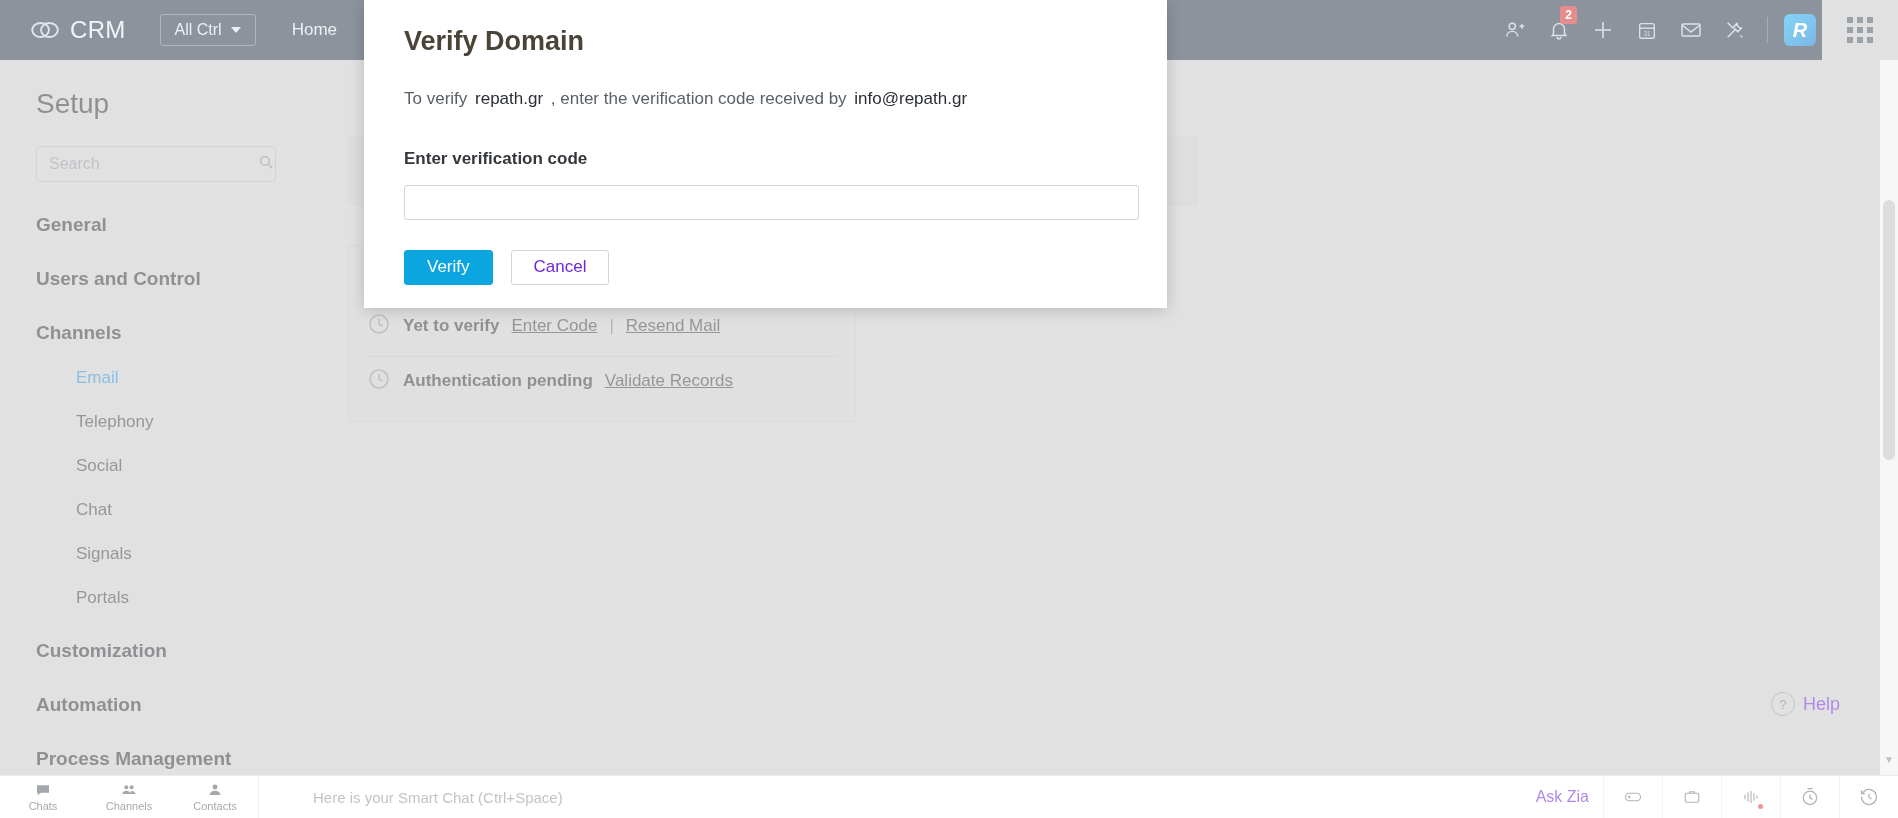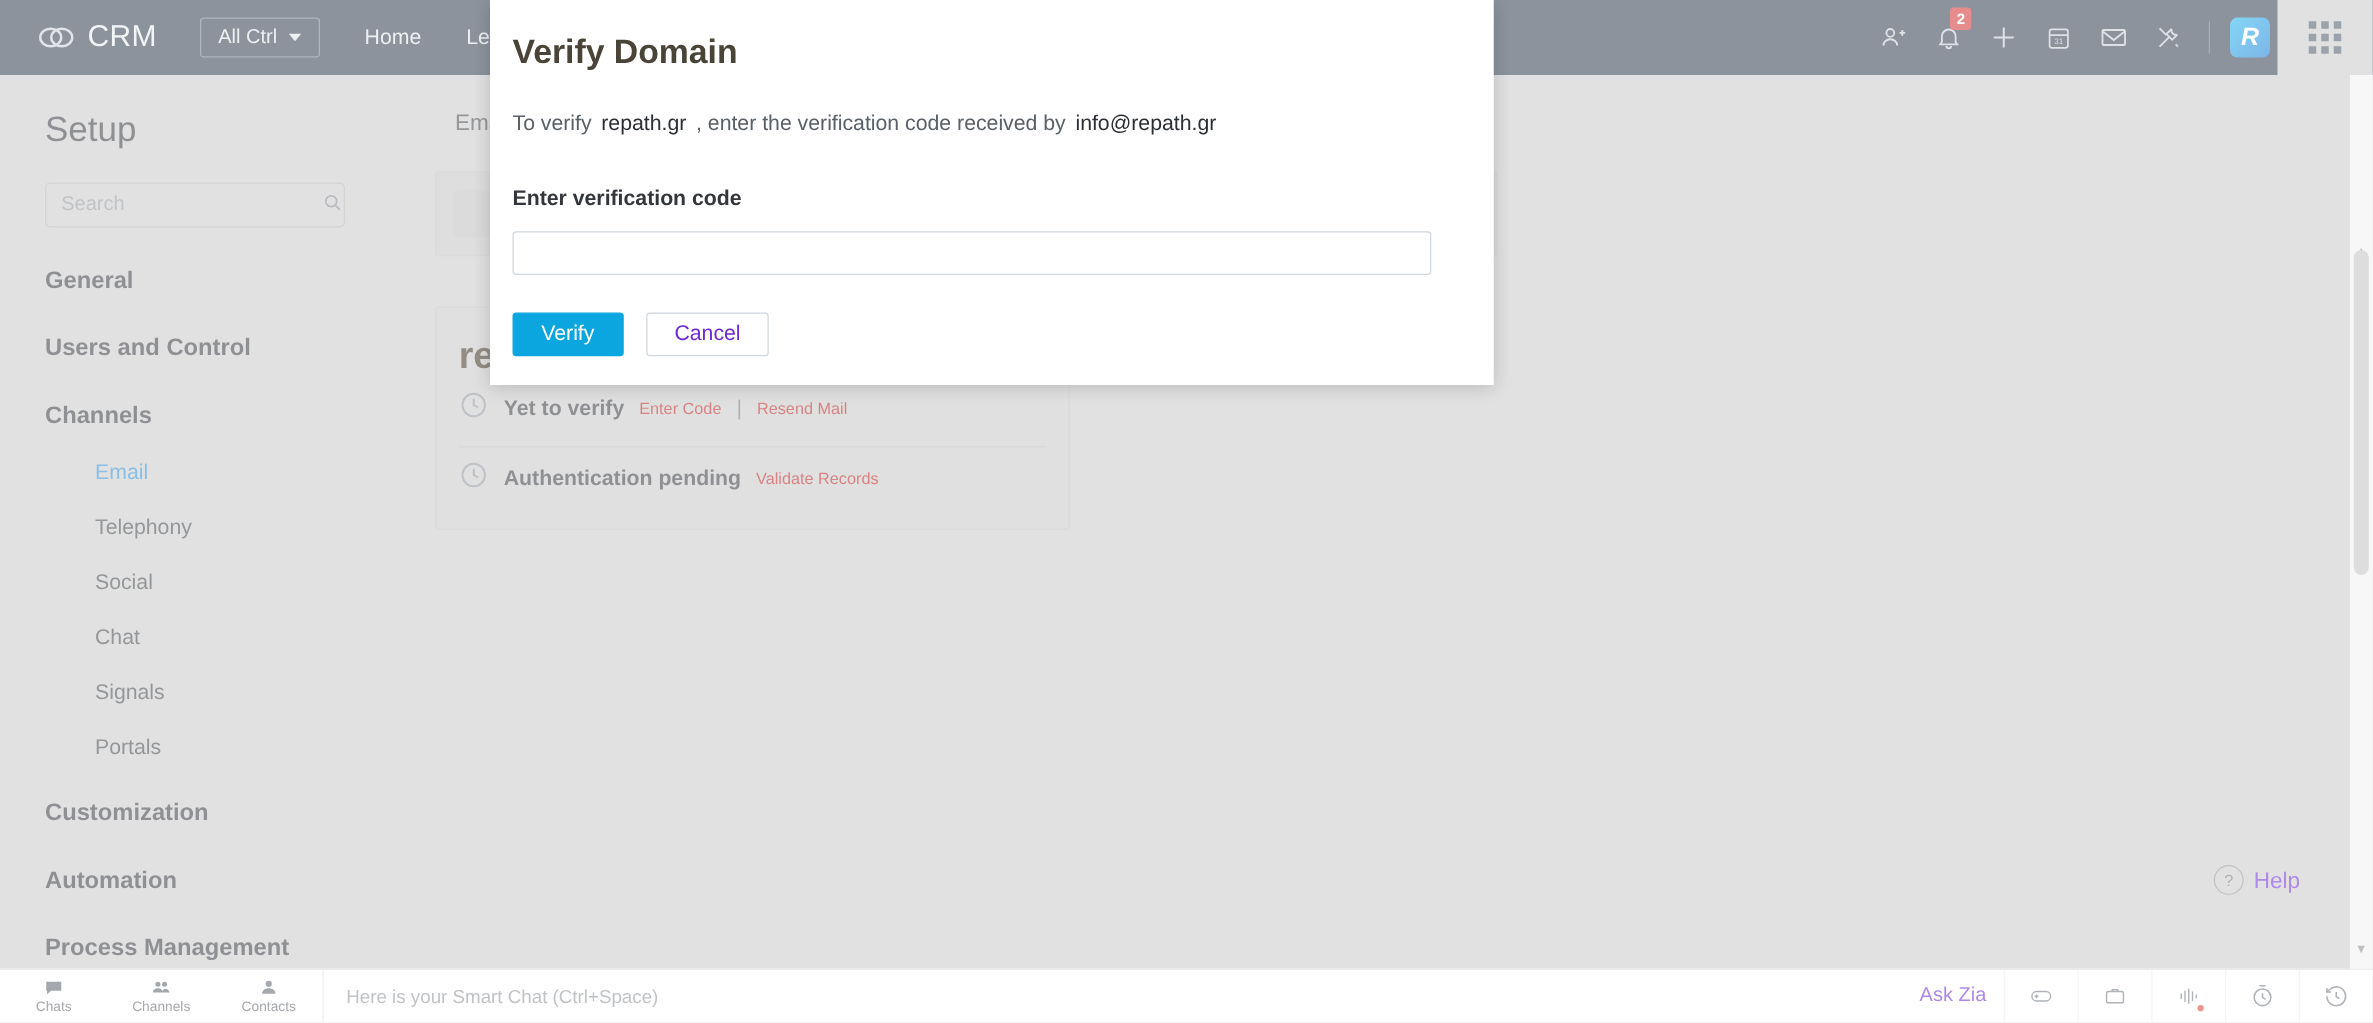--- a/index.html
+++ b/index.html
@@ -69,21 +69,21 @@
   .infobar-ico{width:38px;height:38px;border-radius:4px;background:#bdbdbd;flex:0 0 auto;}
   .infobar-txt{font-size:16px;color:#4a4f55;margin-left:16px;line-height:1.5;}
   .domcard{
     margin:40px 0 0 44px;width:508px;background:#c6c6c6;border:1px solid #bdbdbd;border-radius:3px;
     padding:22px 18px 26px 18px;box-sizing:border-box;
   }
   .domname{font-size:30px;color:#3b3020;font-weight:bold;}
   .statusrow{display:flex;align-items:center;gap:12px;margin-top:10px;text-align:right;}
   .clock-ico{flex:0 0 auto;}
   .status-label{font-size:17px;font-weight:bold;color:#33363b;}
-  .status-link{font-size:13px;color:#b91c1c;cursor:pointer;}
+  .status-link{font-size:17px;color:#404040;cursor:pointer;text-decoration:underline;}
   .status-pipe{font-size:17px;color:#6e7480;}
   .hdivider{height:1px;background:#b8b8b8;margin:16px 0 0 0;}
 
   
   .vscroll{position:absolute;right:0;top:60px;bottom:42px;width:18px;background:#f1f1f1;}
   .vscroll .thumb{position:absolute;left:3px;top:140px;width:12px;height:260px;background:#c1c1c1;border-radius:6px;}
   .vscroll .arrow{position:absolute;left:0;width:18px;height:18px;display:flex;align-items:center;justify-content:center;color:#8a8a8a;font-size:10px;}
   .vscroll .arrow.up{top:132px;}
   .vscroll .arrow.dn{bottom:8px;}
 
@@ -96,32 +96,32 @@
 
   
   .bottombar{
     position:absolute;left:0;bottom:0;width:1898px;height:42px;background:#ffffff;border-top:1px solid #dcdcdc;
     display:flex;align-items:center;
   }
   .bb-left{display:flex;align-items:flex-end;height:42px;}
   .bb-tab{width:86px;height:42px;display:flex;flex-direction:column;align-items:center;justify-content:center;gap:2px;cursor:pointer;}
   .bb-tab span{font-size:11px;color:#5a5f66;}
   .bb-chatinput{flex:1;height:42px;display:flex;align-items:center;border-left:1px solid #e2e2e2;padding-left:16px;}
-  .bb-chatinput input{border:0;outline:0;width:100%;font-size:15px;color:#be185d;font-family:"Liberation Sans", sans-serif;background:transparent;}
+  .bb-chatinput input{border:0;outline:0;width:100%;font-size:15px;color:#be185d;font-family:"Liberation Sans", sans-serif;background:transparent;margin-left:36px;}
   .bb-chatinput input::placeholder{color:#8d9298;}
   .bb-right{display:flex;align-items:center;height:42px;}
   .askzia{font-size:16px;color:#6d28d9;padding:0 14px;cursor:pointer;}
   .bb-ico{width:58px;height:42px;display:flex;align-items:center;justify-content:center;color:#6f757d;cursor:pointer;position:relative;border-left:1px solid #ececec;}
   .reddot{position:absolute;width:5px;height:5px;border-radius:50%;background:#e23b3b;right:17px;bottom:9px;}
 
   
   .overlay{position:absolute;inset:0;background:rgba(255,255,255,0.45);}
   .modal{
-    position:absolute;left:392px;top:0;width:803px;height:308px;background:#fff;
-    box-shadow:0 2px 14px rgba(0,0,0,.18);box-sizing:border-box;padding:0 18px;
+    position:absolute;left:364px;top:0;width:803px;height:308px;background:#fff;
+    box-shadow:0 2px 14px rgba(0,0,0,.18);box-sizing:border-box;padding:0 40px;
   }
   .modal-title{font-size:27px;color:#4a4438;font-weight:bold;margin-top:26px;}
   .modal-desc{font-size:17px;color:#5a6067;margin-top:30px;line-height:1.4;}
   .modal-desc .em{color:#2b2f34;font-weight:400;margin:0 3px;}
   .field-label{font-size:17px;color:#33363b;font-weight:bold;margin-top:38px;}
   .code-input{
     margin-top:16px;width:735px;height:35px;border:1px solid #cfd6dd;border-radius:3px;
     box-sizing:border-box;padding:0 10px;font-size:16px;color:#2b2f34;outline:none;
     font-family:"Liberation Sans", sans-serif;background:#fff;
   }

